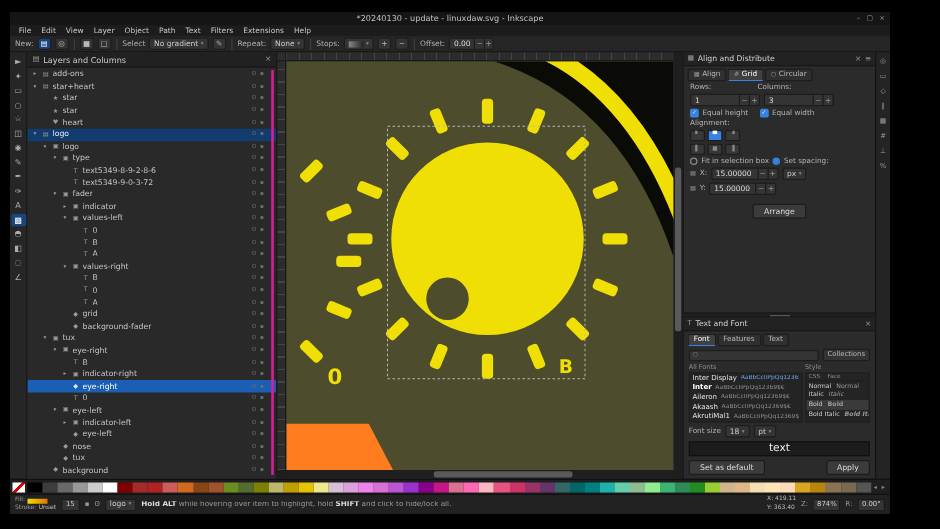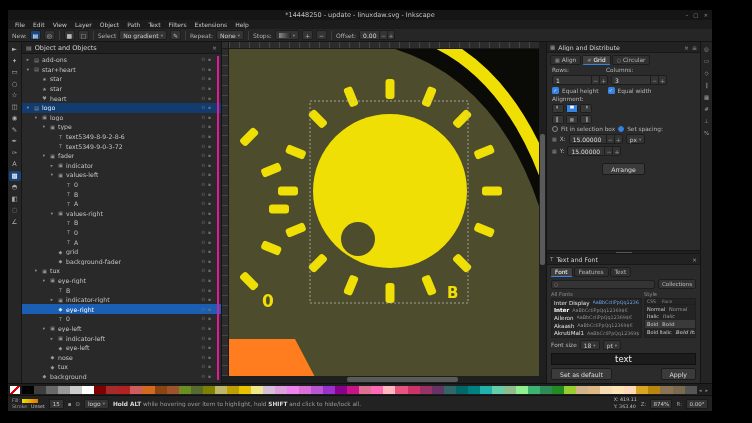--- a/index.html
+++ b/index.html
@@ -134,21 +134,21 @@
   .sb-mini{font-size:5.5px;color:#9a9a9a;}
   .sb-box{height:10px;min-width:22px;background:#343434;border:1px solid #1a1a1a;display:flex;align-items:center;justify-content:center;color:#ccc;font-size:5.5px;padding:0 2px;}
 </style>
 </head>
 <body>
 
 <div class="stage">
   <div class="window">
 
     <div class="titlebar">
-      <span class="title">*14448250 - update - linuxdaw.svg - Inkscape</span>
+      <span class="title">*20240130 - update - linuxdaw.svg - Inkscape</span>
       <span class="winbtns">
         <span>–</span>
         <span>▢</span>
         <span>×</span>
       </span>
     </div>
 
     <div class="menubar">
         <span class="menu-item">File</span>
         <span class="menu-item">Edit</span>
@@ -216,21 +216,21 @@
           <div class="tool active">▩</div>
           <div class="tool">◓</div>
           <div class="tool">◧</div>
           <div class="tool">◌</div>
           <div class="tool">∠</div>
         </div>
 
       <div class="layers-panel">
         <div class="panel-header">
           <span class="ph-icon">▤</span>
-          <span class="ph-title">Object and Objects</span>
+          <span class="ph-title">Layers and Columns</span>
           <span class="ph-x">×</span>
         </div>
         <div class="tree">
             <div class="tree-row" style="padding-left: 3px;">
               <span class="expander">▸</span>
               <span class="obj-icon">▤</span>
               <span class="obj-label">add-ons</span>
               <span class="row-icons">
                 <span>ʘ</span>
                 <span>▪</span>

